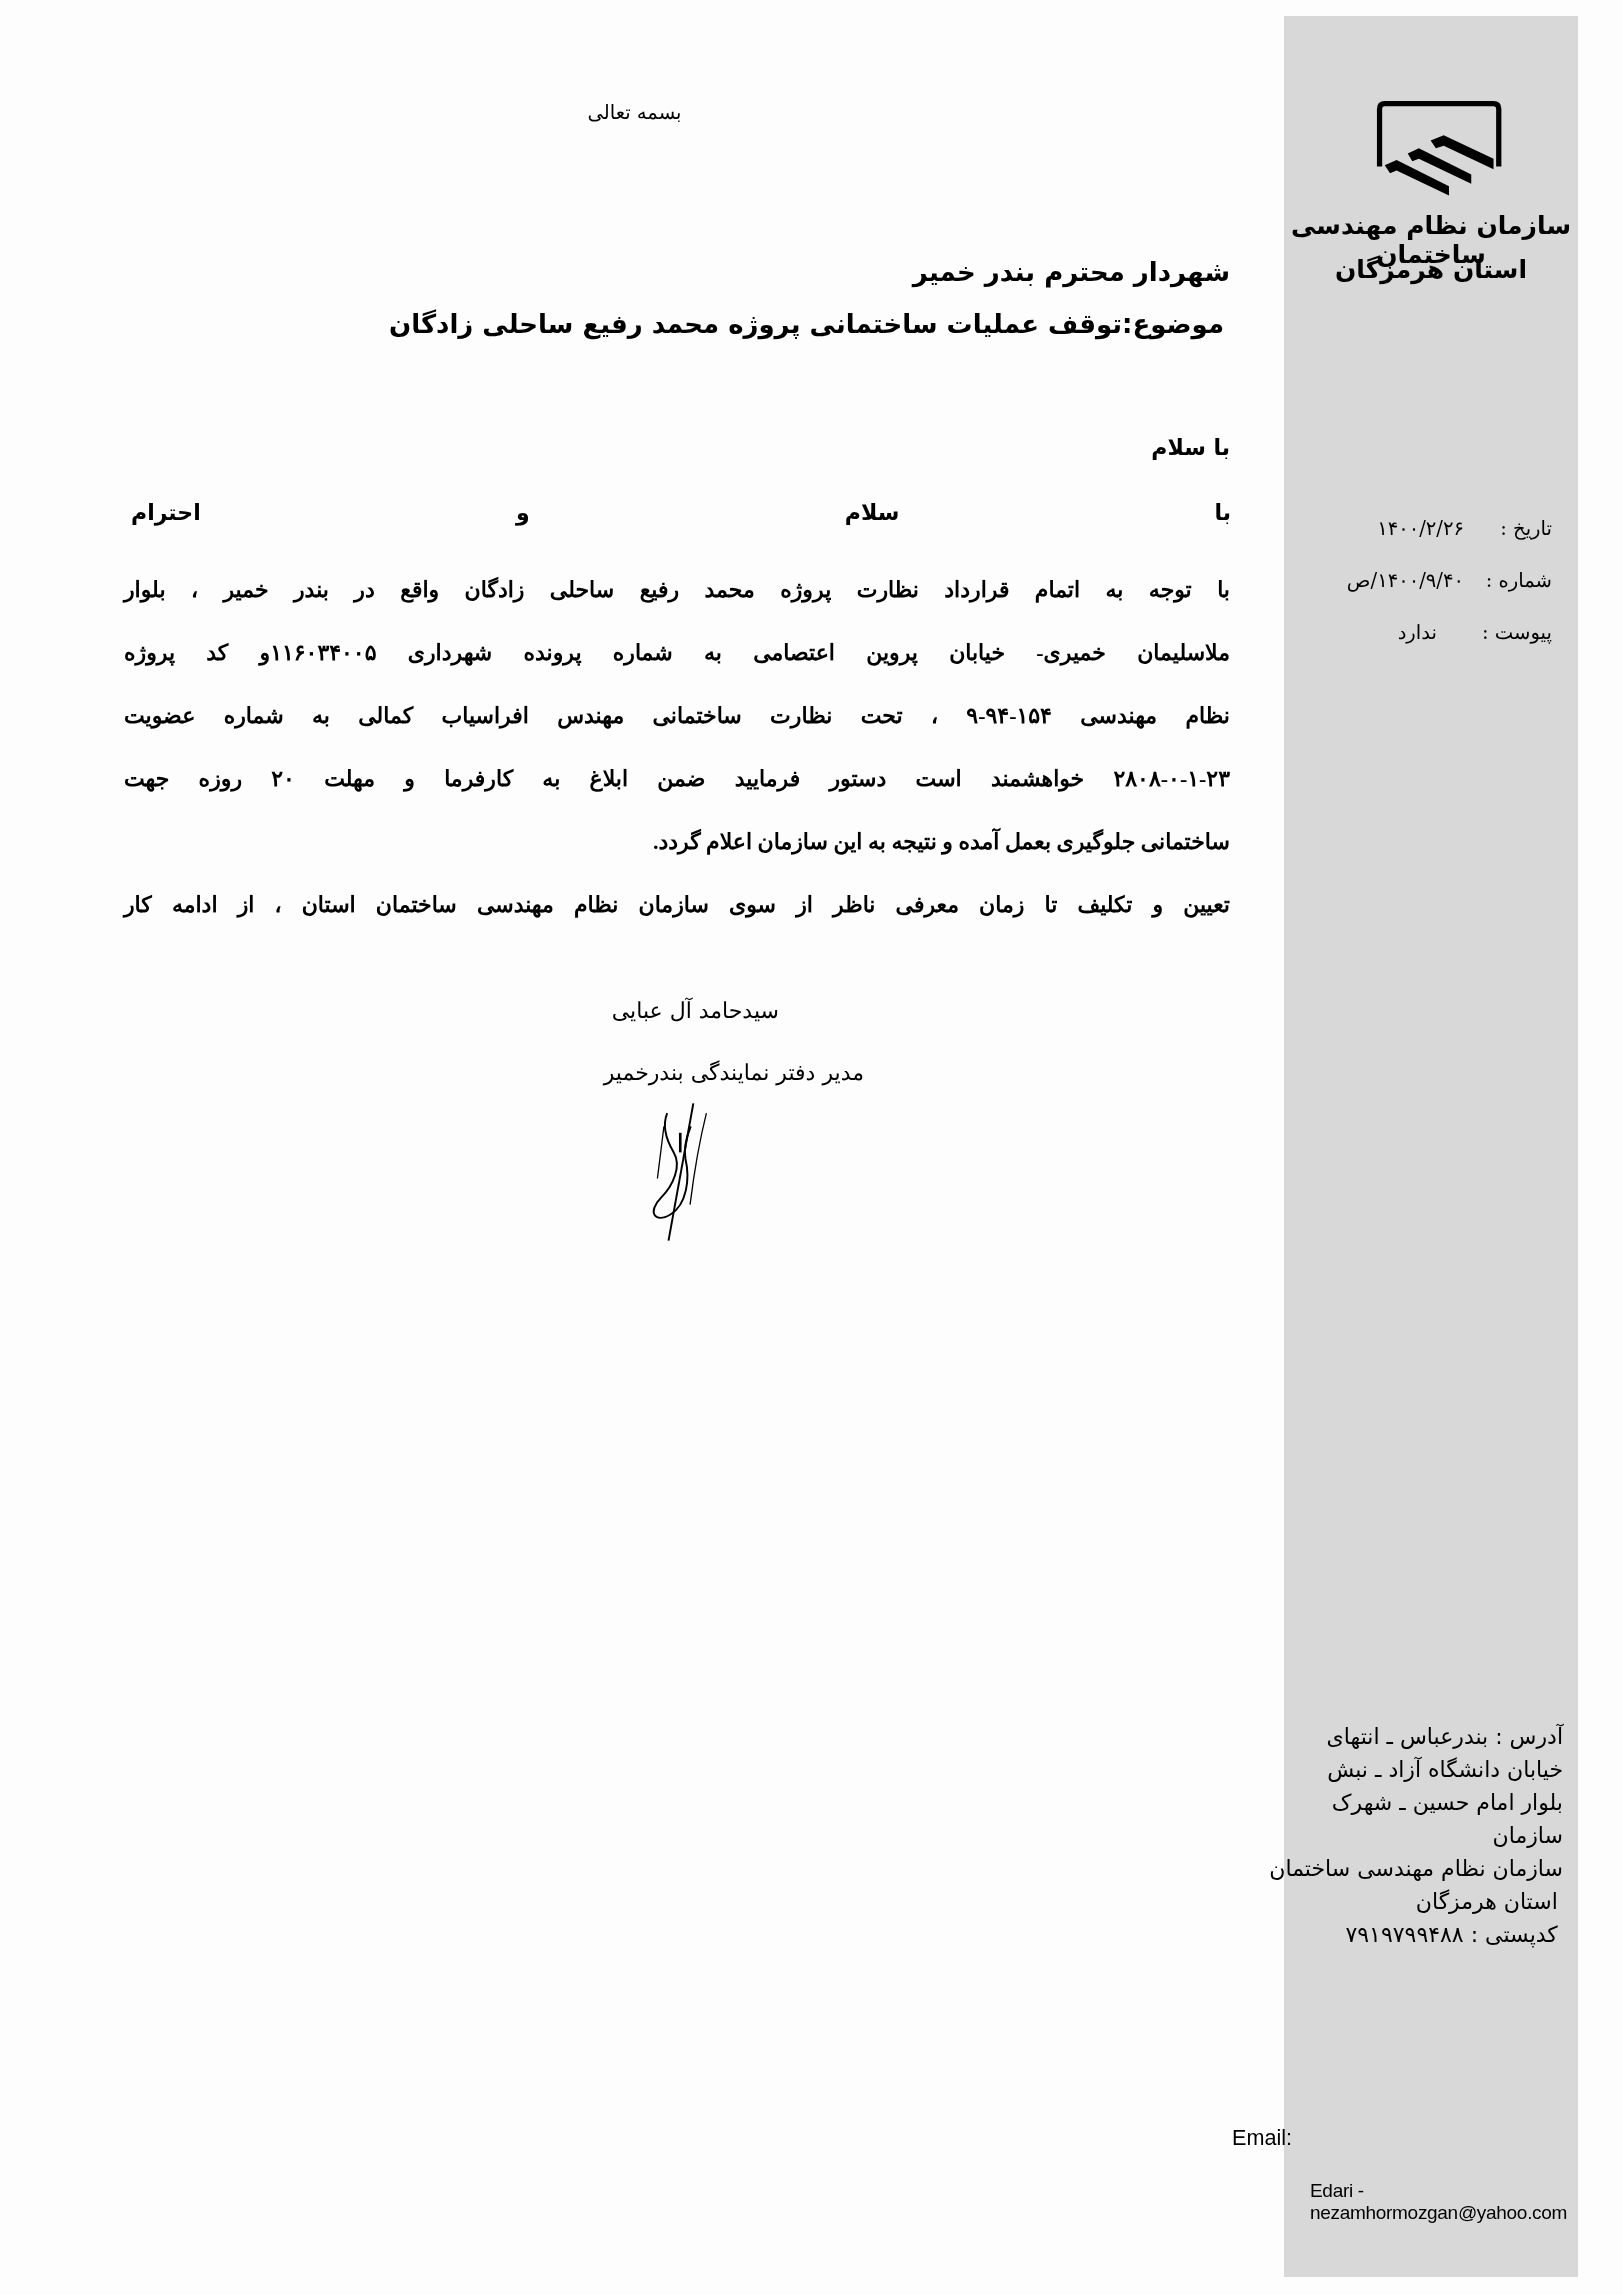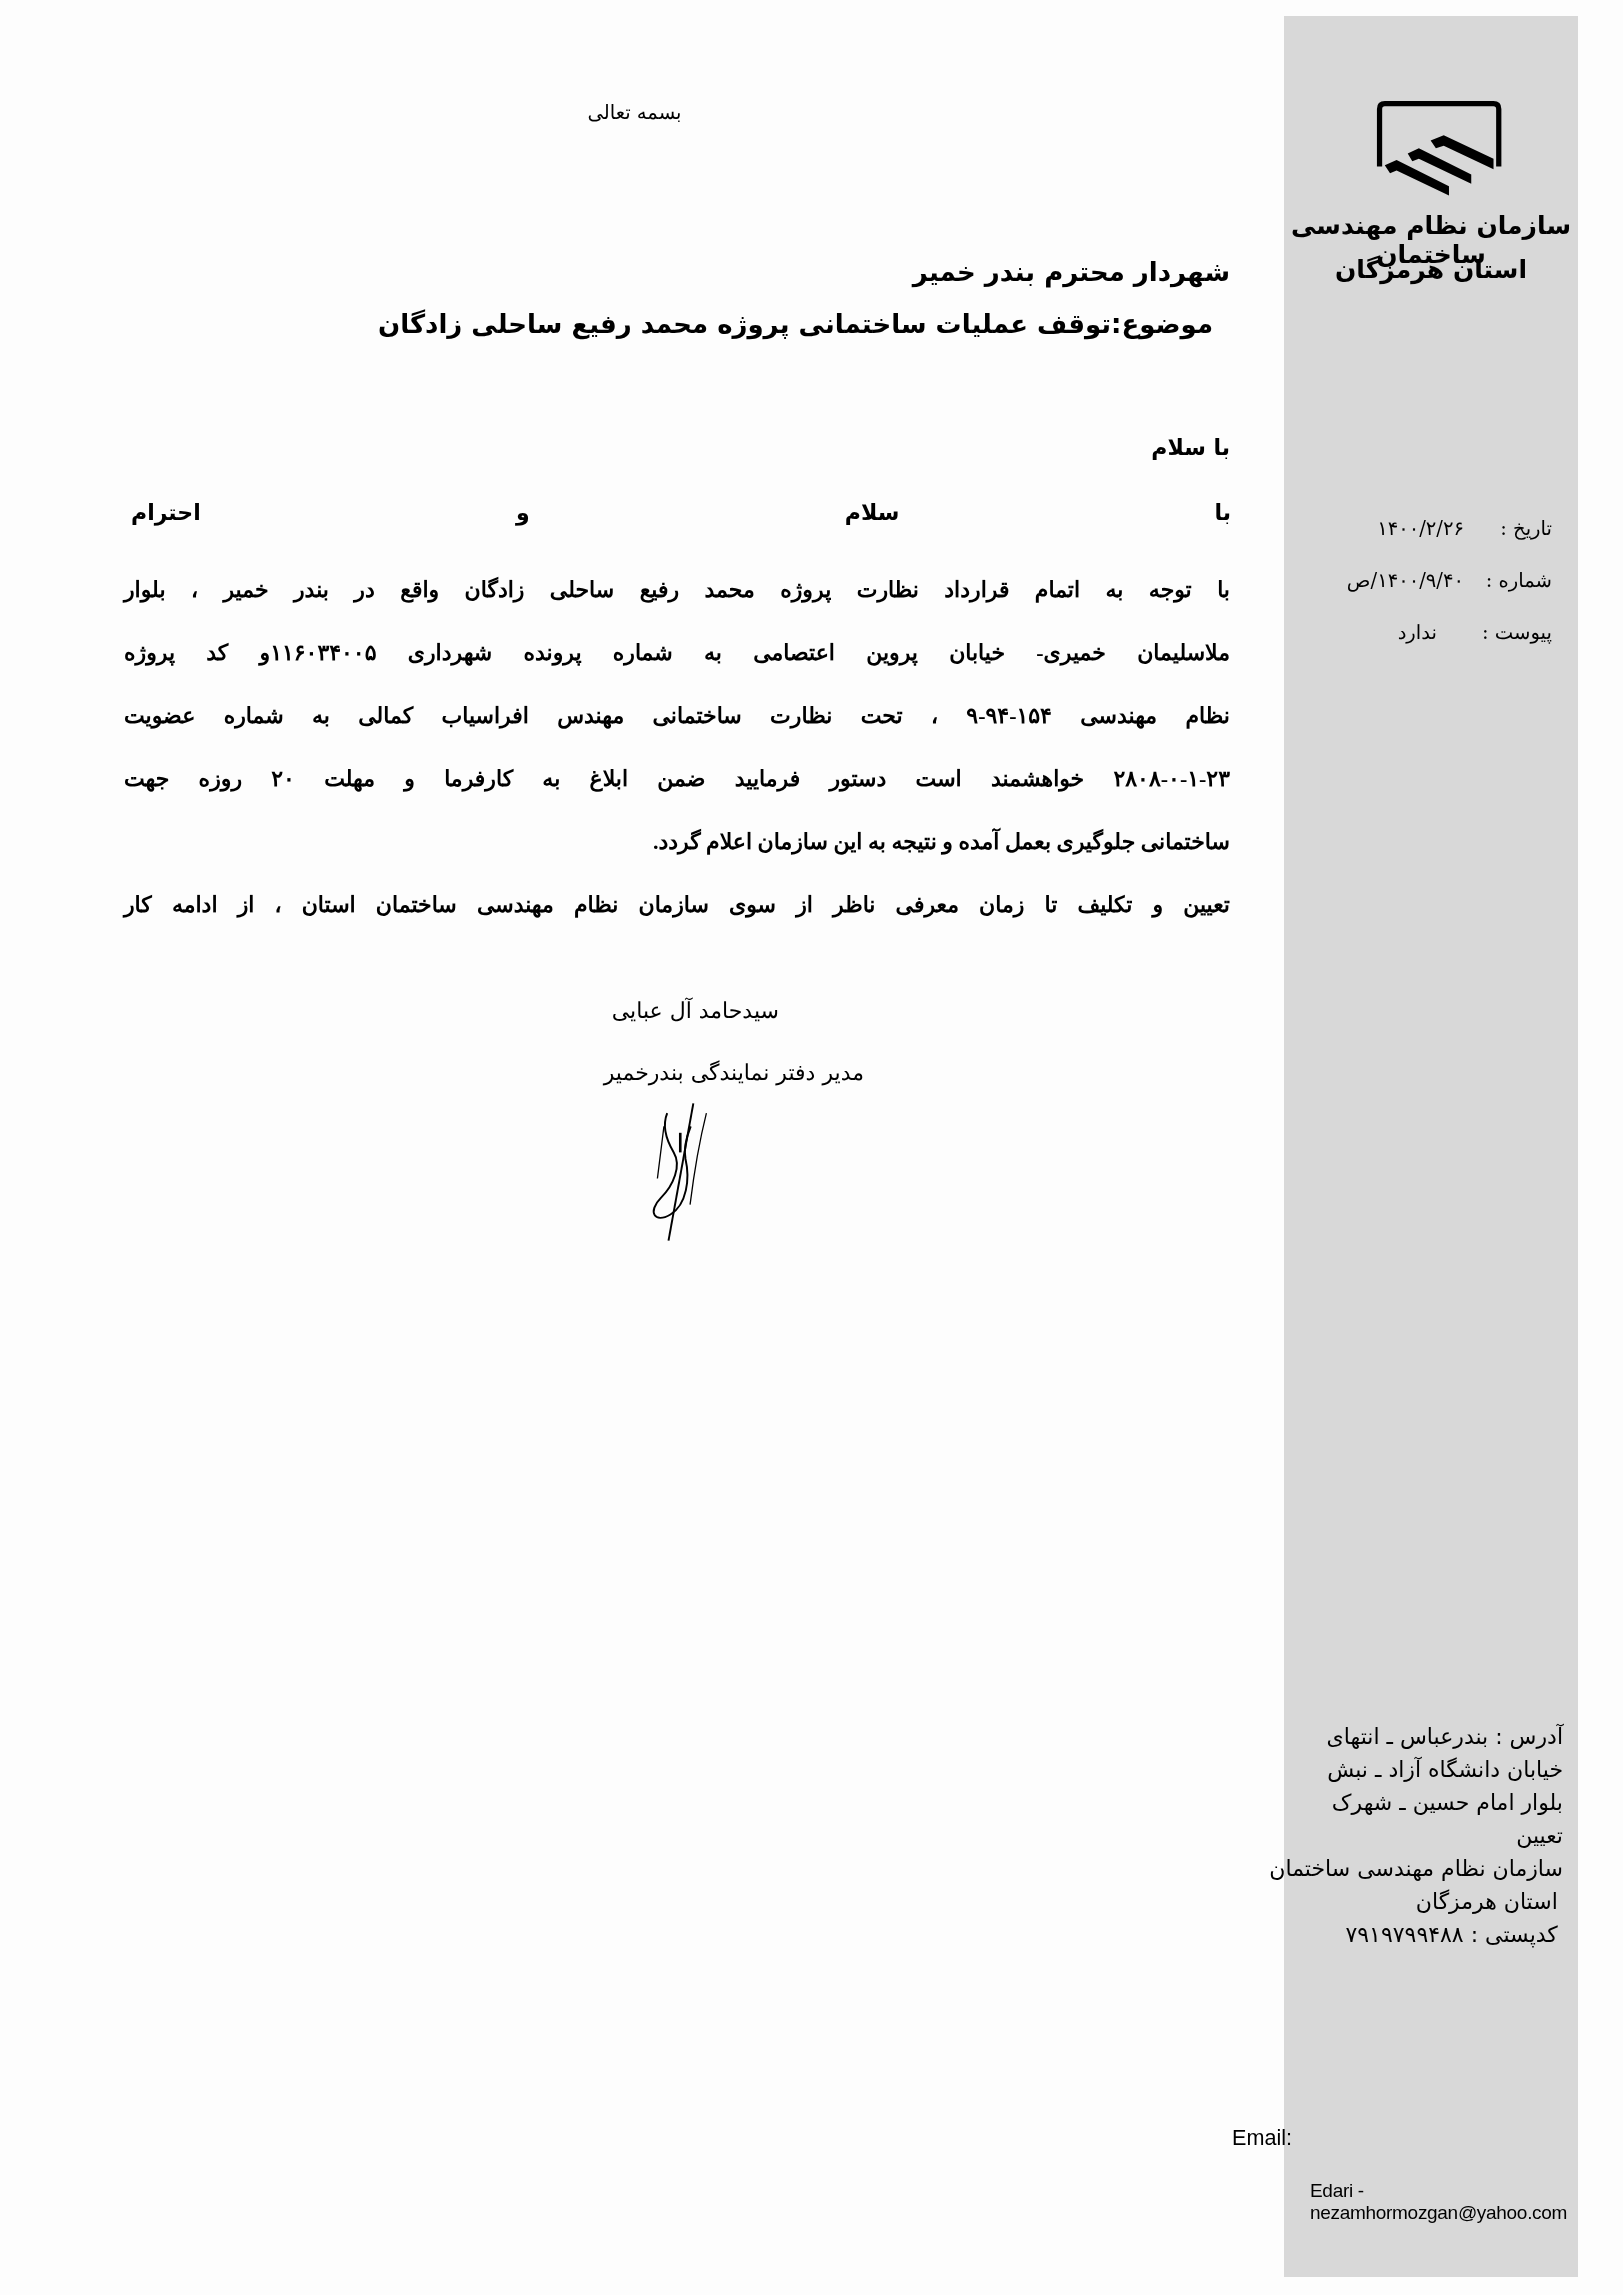--- a/index.html
+++ b/index.html
@@ -43,21 +43,21 @@
     .basmala {
       position: absolute; left: 556px; top: 101px; width: 157px; text-align: center;
       direction: rtl; font-size: 19.6px;
     }
     .addressee {
       position: absolute; right: 393px; top: 257px; direction: rtl;
       font-family: "DejaVu Sans", sans-serif; font-weight: bold; font-size: 26px;
       white-space: nowrap;
     }
     .subject {
-      position: absolute; right: 410px; top: 309px; direction: rtl;
+      position: absolute; right: 399px; top: 309px; direction: rtl;
       font-family: "DejaVu Sans", sans-serif; font-weight: bold; font-size: 26px;
       white-space: nowrap;
     }
     .greeting1 {
       position: absolute; right: 393px; top: 435px; direction: rtl;
       font-family: "DejaVu Sans", sans-serif; font-weight: bold; font-size: 22px;
     }
     .greeting2 {
       position: absolute; left: 131px; width: 1100px; top: 500px;
       direction: rtl; display: flex; justify-content: space-between;
@@ -108,21 +108,21 @@
   <div class="meta-row" style="top:621px; right:26px; width:262px; height:26px;">
     <span class="meta-label">پیوست :</span>
     <span class="meta-value" style="right:115px;">ندارد</span>
   </div>
 </div>
 
 <div class="address">
   <div>آدرس : بندرعباس ـ انتهای</div>
   <div>خیابان دانشگاه آزاد ـ نبش</div>
   <div>بلوار امام حسین ـ شهرک</div>
-  <div>تعیین</div>
+  <div>سازمان</div>
   <div>سازمان نظام مهندسی ساختمان</div>
   <div class="indent">استان هرمزگان</div>
   <div class="indent">کدپستی : ۷۹۱۹۷۹۹۴۸۸</div>
 </div>
 <div class="email-label">Email:</div>
 <div class="email-value">Edari - nezamhormozgan@yahoo.com</div>
 
 <div class="basmala">بسمه تعالی</div>
 
 <div class="addressee">شهردار محترم بندر خمیر</div>

